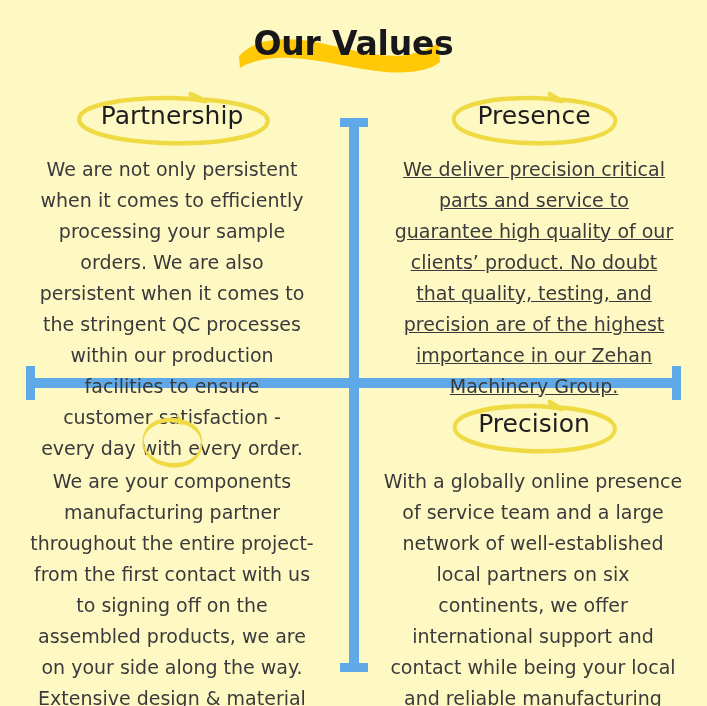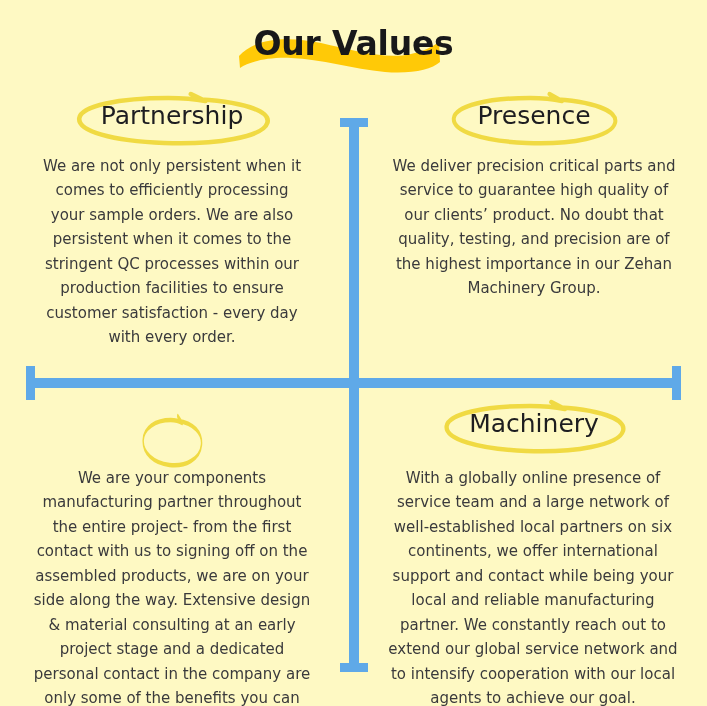--- a/index.html
+++ b/index.html
@@ -99,27 +99,27 @@
     font-family: "DejaVu Sans", sans-serif;
     font-size: 25px;
     font-weight: normal;
     color: #1d1d20;
     white-space: nowrap;
   }
 
   .body-text {
     margin: 10px auto 0 auto;
     font-family: "DejaVu Sans", sans-serif;
-    font-size: 15px;
+    font-size: 19px;
     line-height: 1.63;
     color: #3a3a3c;
     text-align: center;
   }
   .q-tl .body-text { width: 266px; }
-  .q-tr .body-text { width: 290px; }
+  .q-tr .body-text { width: 290px; text-decoration: underline; }
   .q-bl .body-text { width: 284px; margin-top: 14px; text-align: center; }
   .q-br .body-text { width: 302px; margin-top: 14px; margin-left: 7px; }
 </style>
 </head>
 <body>
 
 <div id="page">
 
   <div class="title-wrap">
     <div class="title-inner">
@@ -185,19 +185,19 @@
   </div>
 
   <div class="quadrant q-br">
     <div class="heading-wrap">
       <div class="heading-inner">
         <svg class="heading-ellipse" viewBox="0 0 200 56" preserveAspectRatio="none">
           <path d="M118 8 C 168 10, 196 20, 192 32 C 188 46, 142 54, 92 52
                    C 42 50, 8 40, 10 27 C 12 15, 48 7, 96 7
                    C 110 7, 122 8, 132 10 L 118 3" fill="none" stroke="#F0DA43" stroke-width="4.5" stroke-linecap="round" stroke-linejoin="round"></path>
         </svg>
-        <span class="heading-text">Machinery</span>
+        <span class="heading-text">Precision</span>
       </div>
     </div>
     <p class="body-text">With a globally online presence of service team and a large network of well-established local partners on six continents, we offer international support and contact while being your local and reliable manufacturing partner. We constantly reach out to extend our global service network and to intensify cooperation with our local agents to achieve our goal.</p>
   </div>
 
 </div>
 
 </body></html>

